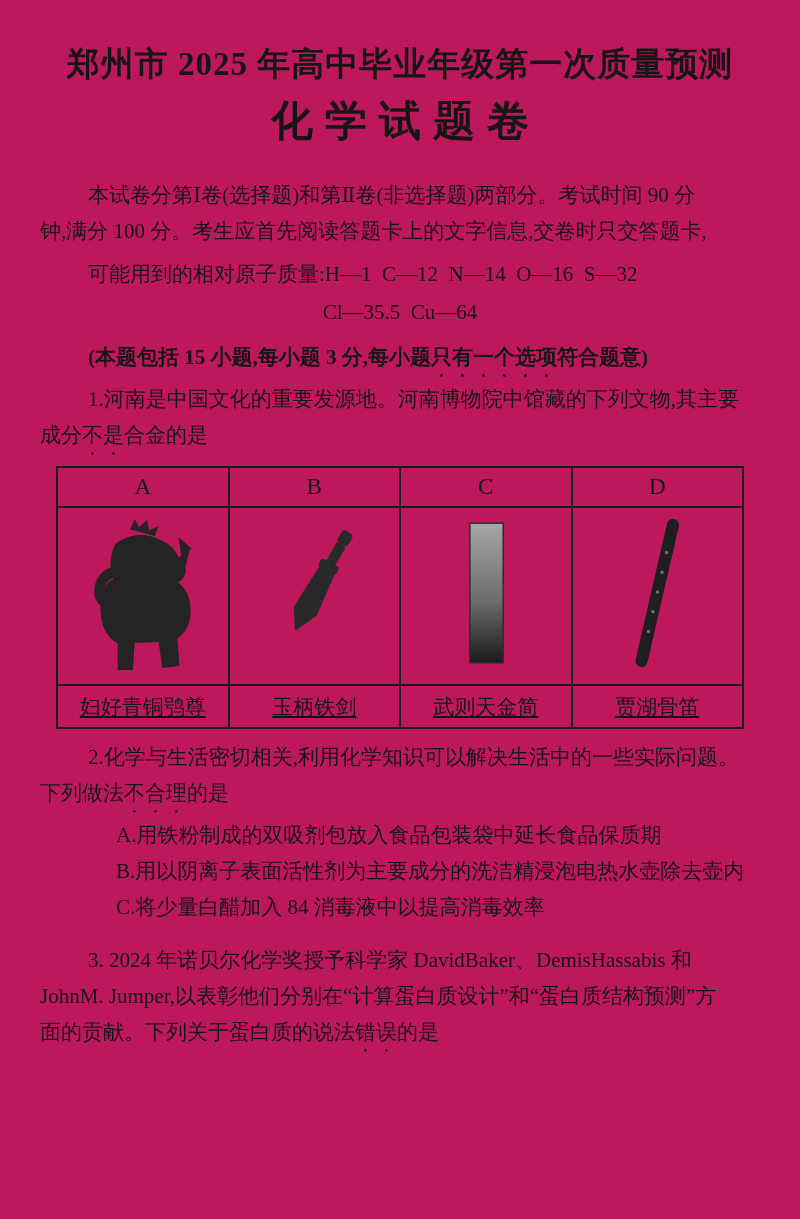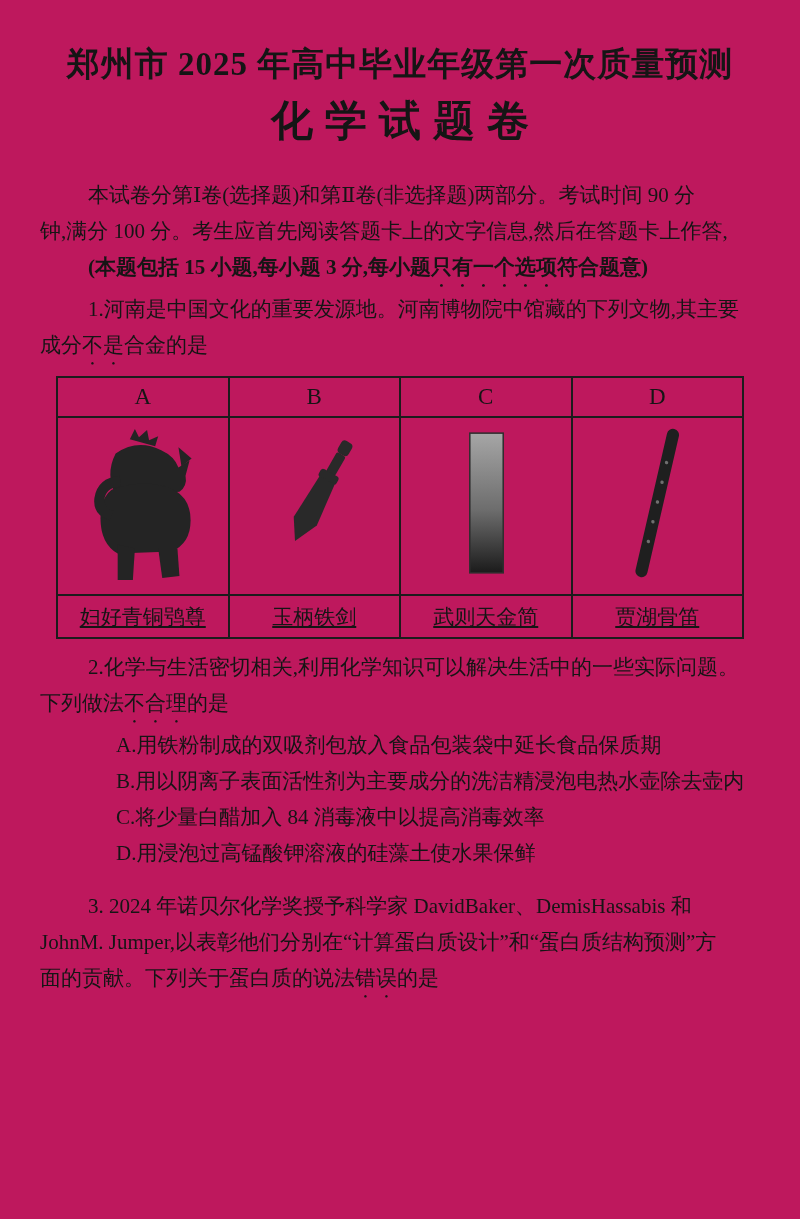--- a/index.html
+++ b/index.html
@@ -50,21 +50,21 @@
 
   .section-header {
     margin-top: 12px;
     text-align: center;
     font-size: 24px;
     font-weight: bold;
     line-height: 34px;
     white-space: pre;
   }
 
-  .note { font-weight: bold; }
+  .note { margin-top: 8px; font-weight: bold; }
 
   .emph {
     text-emphasis: filled dot;
     text-emphasis-position: under right;
     -webkit-text-emphasis: filled dot;
     -webkit-text-emphasis-position: under right;
   }
 
   table.artifact-table {
     width: 688px;
@@ -89,23 +89,27 @@
 <body>
 
 <div class="page">
   <div class="content">
 
     <div class="exam-title">郑州市 2025 年高中毕业年级第一次质量预测</div>
     <div class="exam-subtitle">化学试题卷</div>
 
     <div class="intro">
       <div class="ln ind">本试卷分第Ⅰ卷(选择题)和第Ⅱ卷(非选择题)两部分。考试时间 90 分</div>
-      <div class="ln">钟,满分 100 分。考生应首先阅读答题卡上的文字信息,然后在答题卡上作答,</div>
+      <div class="ln">钟,满分 100 分。考生应首先阅读答题卡上的文字信息,交卷时只交答题卡,</div>
     </div>
 
+    <div class="masses">
+      <div class="ln ind">可能用到的相对原子质量:H—1  C—12  N—14  O—16  S—32</div>
+      <div class="ln masses-line2">Cl—35.5  Cu—64</div>
+    </div>
 
 
     <div class="ln ind note"><span>(本题包括 15 小题,每小题 3 分,每小题</span><span class="emph">只有一个选项</span><span>符合题意)</span></div>
 
     <div>
       <div class="ln ind">1.河南是中国文化的重要发源地。河南博物院中馆藏的下列文物,其主要</div>
       <div class="ln"><span>成分</span><span class="emph">不是</span><span>合金的是</span></div>
     </div>
 
     <table class="artifact-table">
@@ -173,21 +177,20 @@
       </tr>
     </tbody>
       </table>
 
     <div class="q2">
       <div class="ln ind">2.化学与生活密切相关,利用化学知识可以解决生活中的一些实际问题。</div>
       <div class="ln"><span>下列做法</span><span class="emph">不合理</span><span>的是</span></div>
       <div class="ln opt">A.用铁粉制成的双吸剂包放入食品包装袋中延长食品保质期</div>
       <div class="ln opt">B.用以阴离子表面活性剂为主要成分的洗洁精浸泡电热水壶除去壶内</div>
       <div class="ln opt">C.将少量白醋加入 84 消毒液中以提高消毒效率</div>
-      <div class="ln opt">D.用浸泡过高锰酸钾溶液的硅藻土使水果保鲜</div>
     </div>
 
     <div class="q3">
       <div class="ln ind">3. 2024 年诺贝尔化学奖授予科学家 DavidBaker、DemisHassabis 和</div>
       <div class="ln">JohnM. Jumper,以表彰他们分别在“计算蛋白质设计”和“蛋白质结构预测”方</div>
       <div class="ln"><span>面的贡献。下列关于蛋白质的说法</span><span class="emph">错误</span><span>的是</span></div>
     </div>
 
   </div>
 </div>

